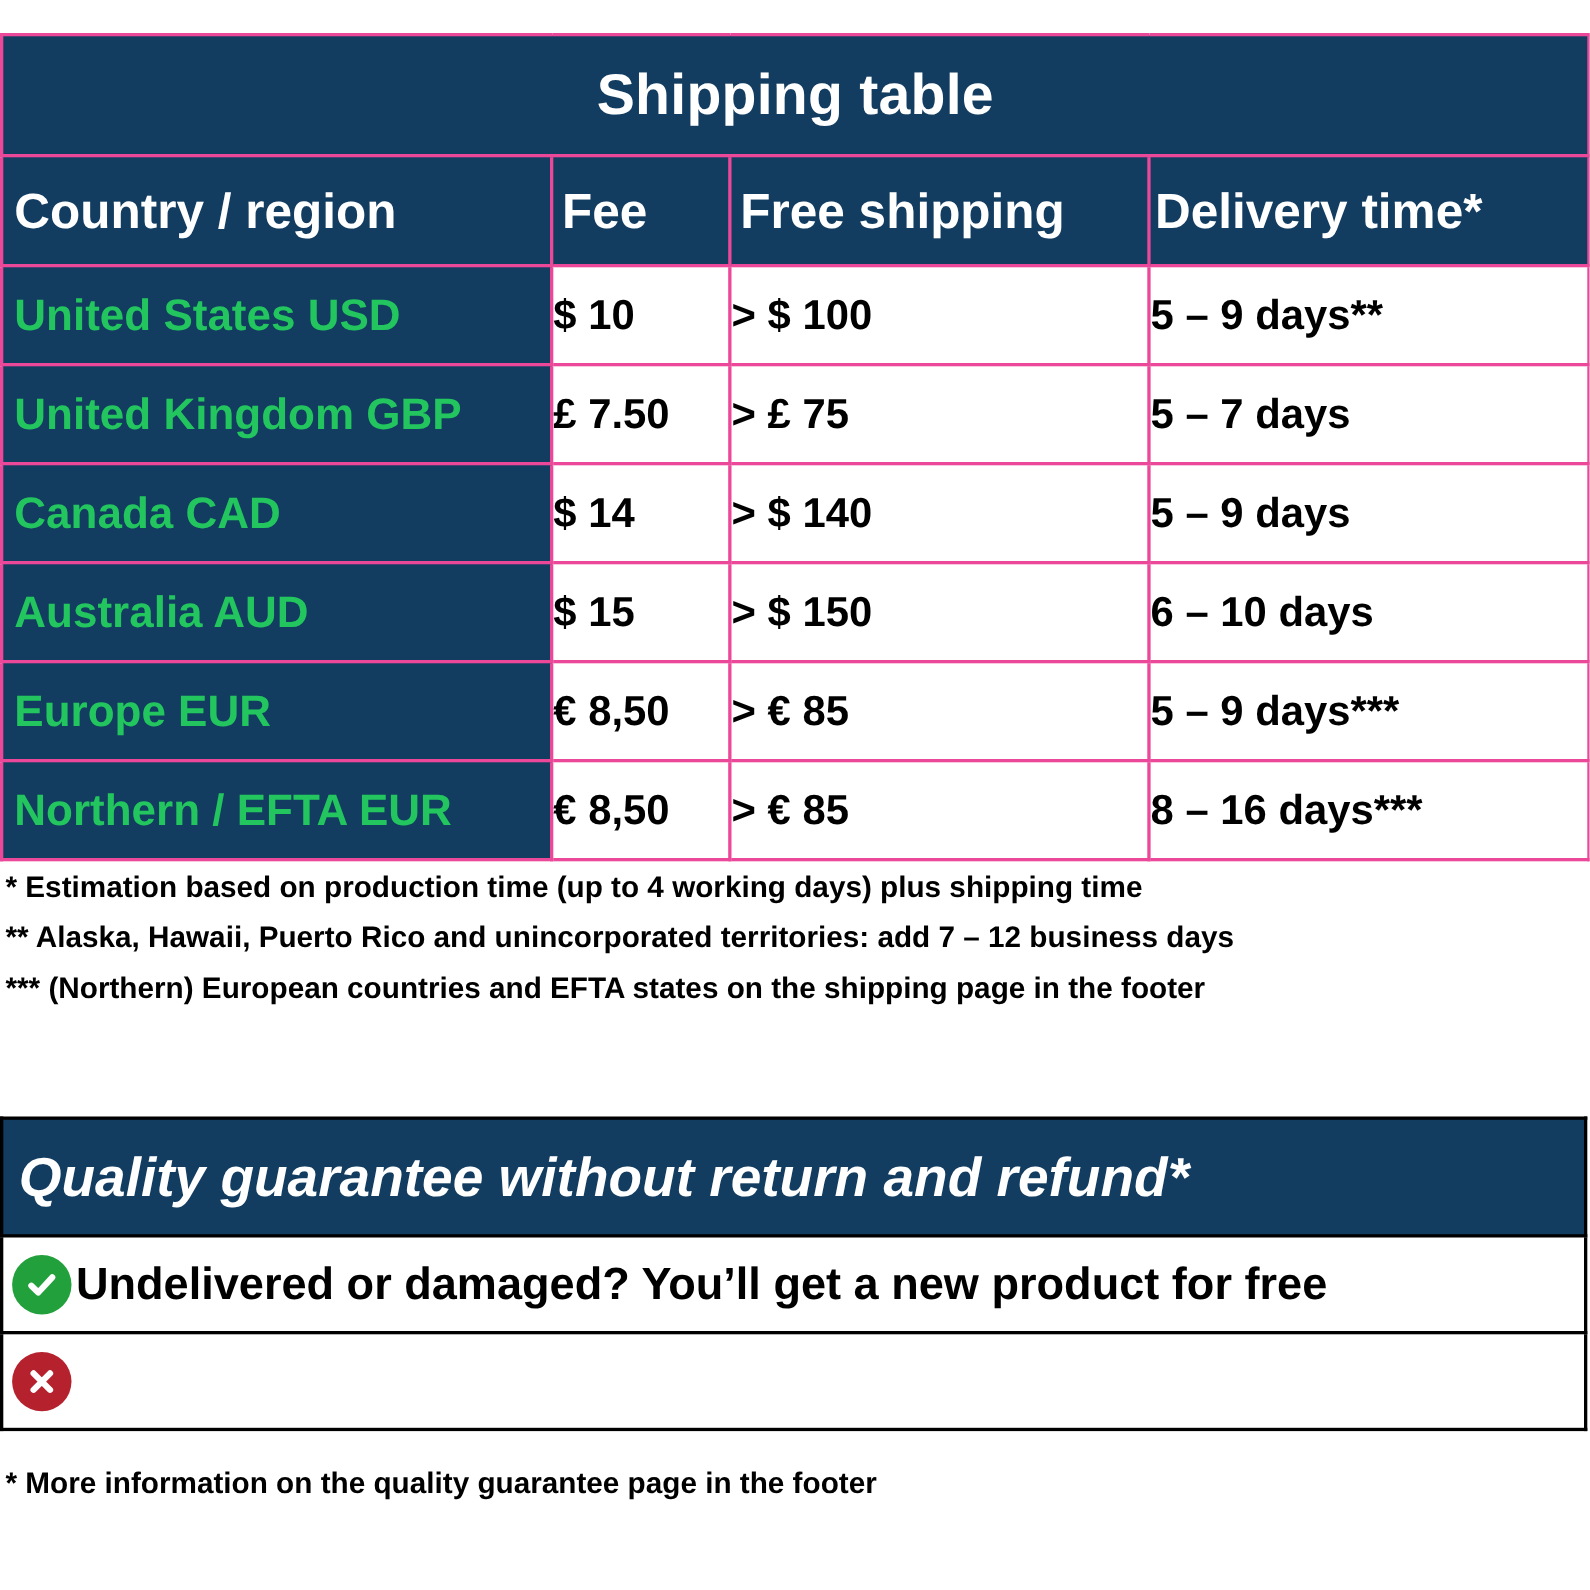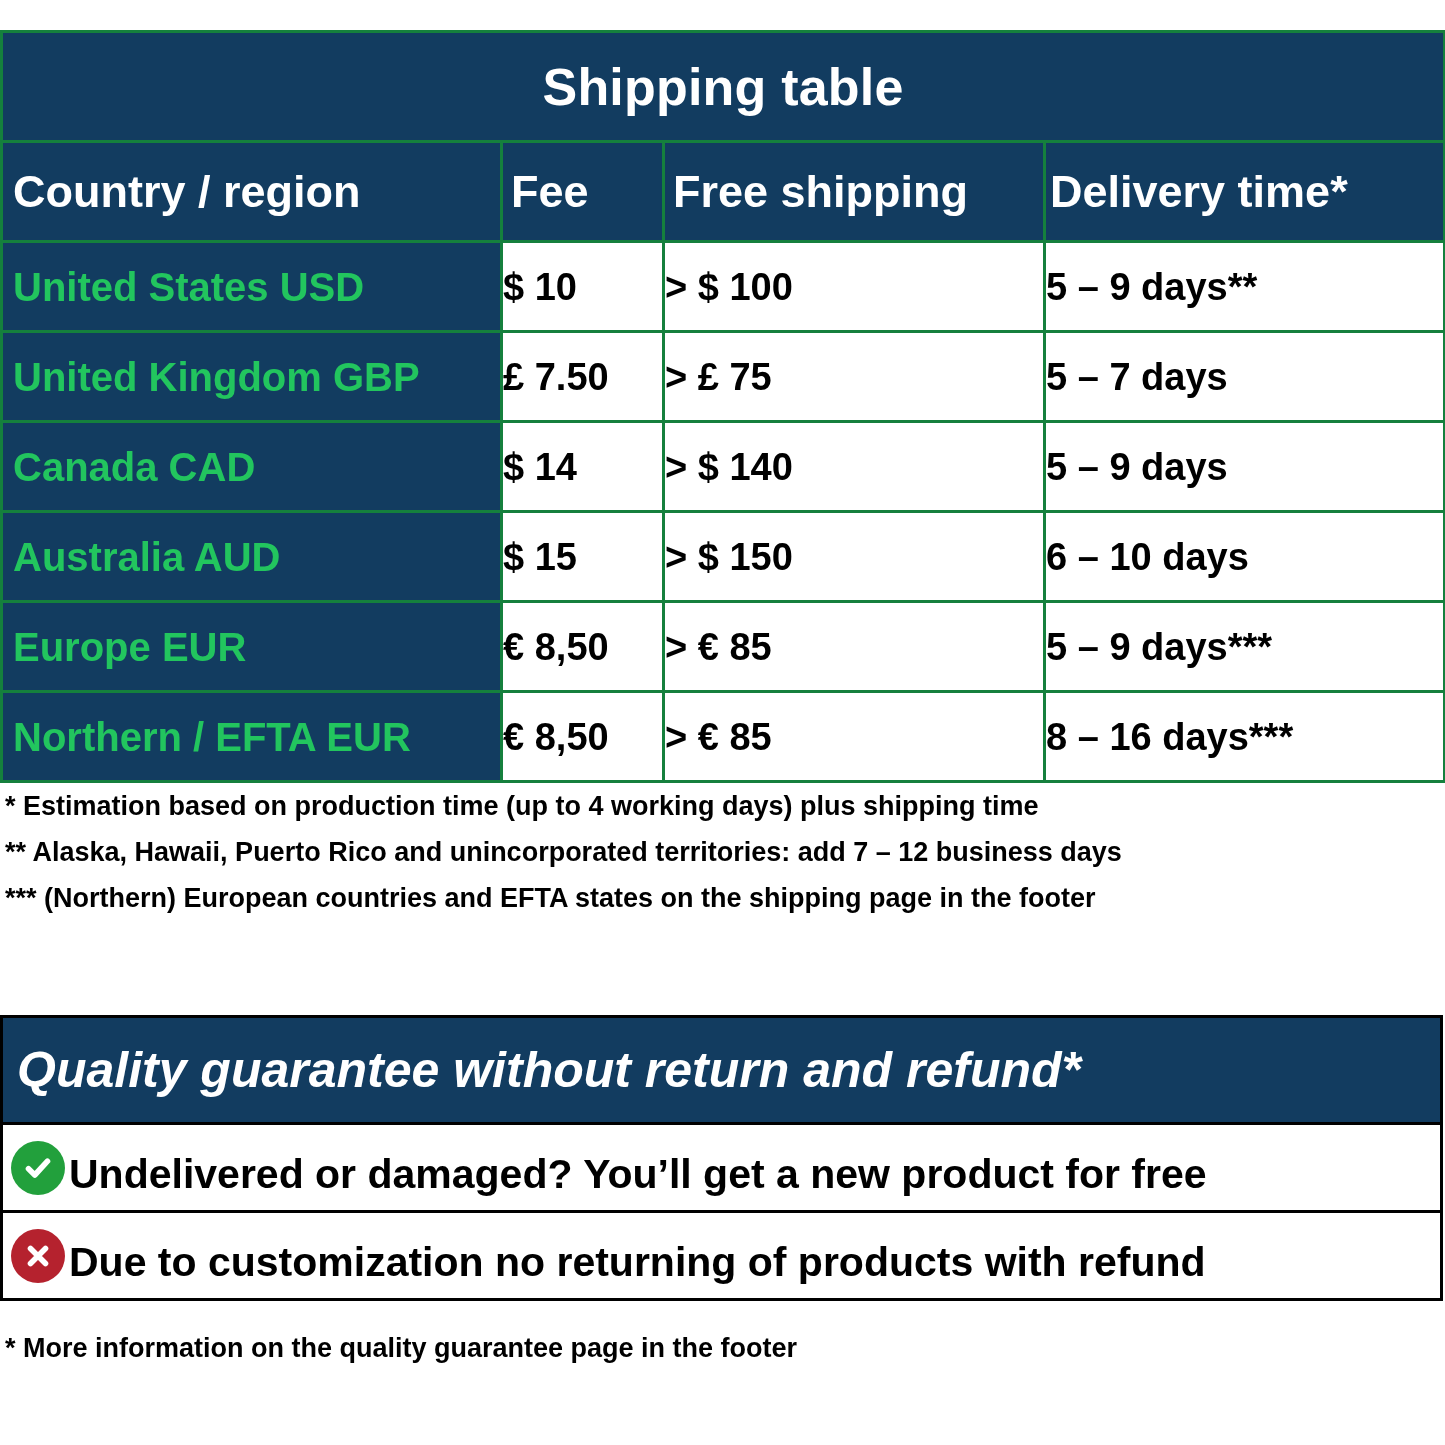--- a/index.html
+++ b/index.html
@@ -31,21 +31,21 @@
   }
 
   table.ship {
     border-collapse: collapse;
     width: 1443px;
     table-layout: fixed;
   }
 
   table.ship td,
   table.ship th {
-    border: 3px solid #15803d;
+    border: 3px solid #ec4899;
     padding: 0;
     margin: 0;
   }
 
   .title-row td {
     background: #123C60;
     height: 107px;
     text-align: center;
     vertical-align: middle;
   }
@@ -164,21 +164,21 @@
     display: block;
     white-space: nowrap;
   }
   .guar-row td {
     background: #ffffff;
     height: 85px;
     vertical-align: middle;
   }
   .guar-line {
     display: flex;
-    align-items: flex-end;
+    align-items: center;
     padding-left: 8px;
   }
   .icon-badge {
     width: 54px;
     height: 54px;
     flex: 0 0 54px;
     border-radius: 50%;
     display: inline-flex;
     align-items: center;
     justify-content: center;
@@ -361,21 +361,20 @@
           </td>
         </tr>
         <tr class="guar-row">
           <td>
             <div class="guar-line">
               <span class="icon-badge red">
                 <svg width="36" height="36" viewBox="0 0 36 36" aria-hidden="true">
                   <path d="M10.5 10.5 L25.5 25.5 M25.5 10.5 L10.5 25.5" fill="none" stroke="#ffffff" stroke-width="5.6" stroke-linecap="round"></path>
                 </svg>
               </span>
-              <span class="guar-text">Due to customization no returning of products with refund</span>
             </div>
           </td>
         </tr>
       </tbody>
     </table>
   </div>
 
   <div class="guar-note">* More information on the quality guarantee page in the footer</div>
 
 </div>

